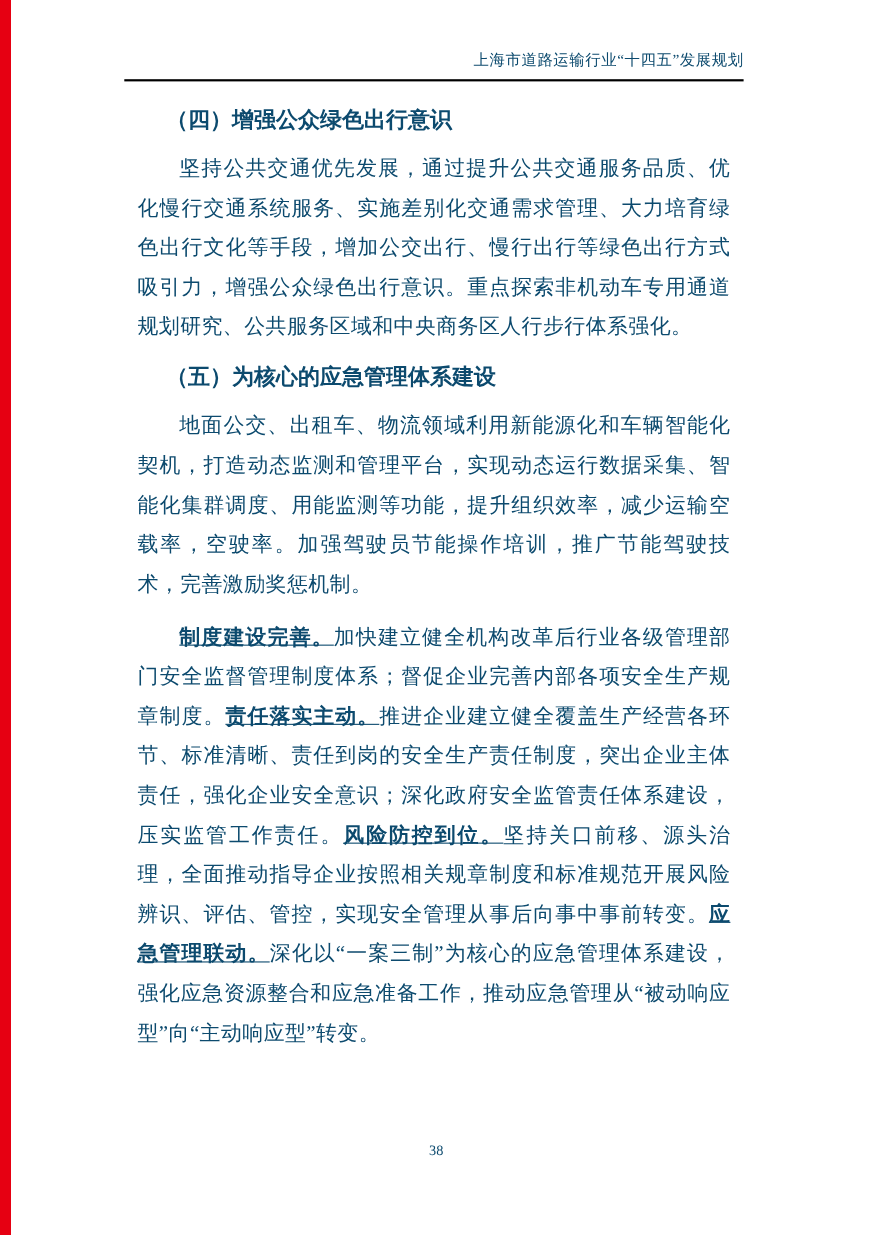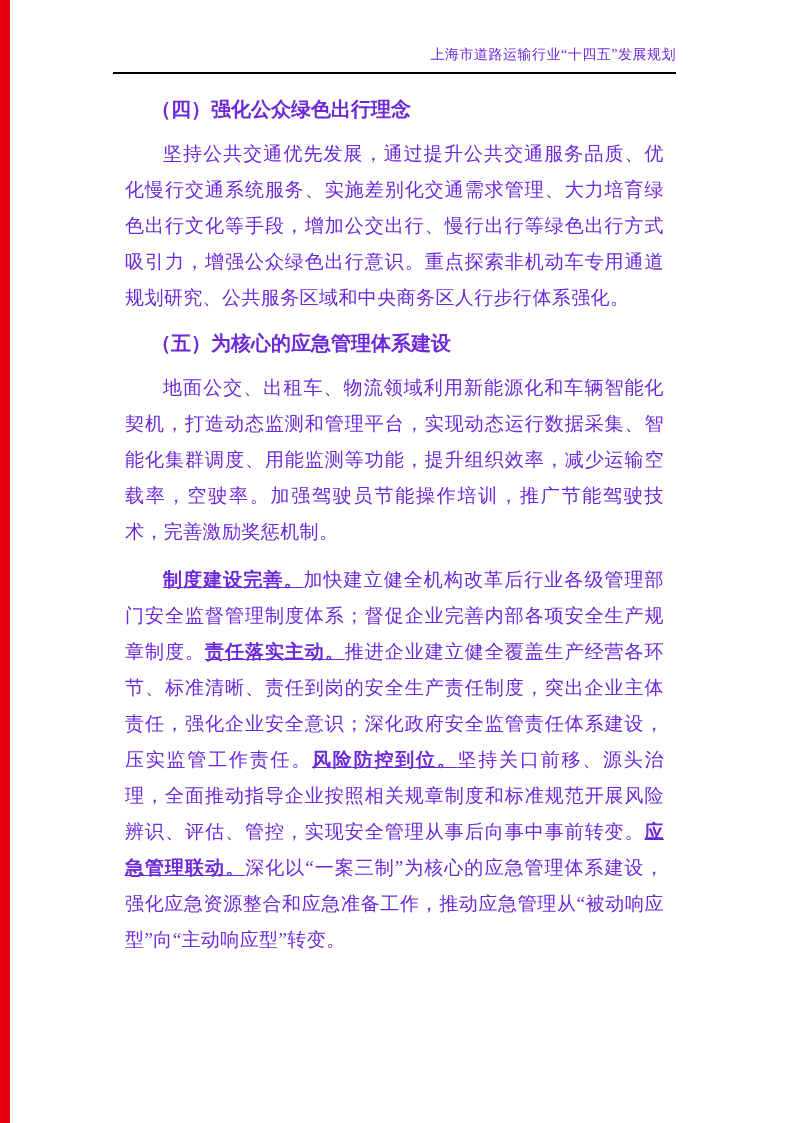--- a/index.html
+++ b/index.html
@@ -7,21 +7,21 @@
     padding: 0;
     background: #ffffff;
   }
   .page {
     position: relative;
     width: 793px;
     height: 1123px;
     background: #ffffff;
     overflow: hidden;
     font-family: "Liberation Serif", "DejaVu Serif", serif;
-    color: #6d28d9;
+    color: #0c4a6e;
   }
   .red-strip {
     position: absolute;
     left: 0;
     top: 0;
     width: 10px;
     height: 100%;
     background: #e60012;
   }
   .content {
@@ -86,28 +86,31 @@
 <div class="page">
 
   <div class="red-strip" style="background: rgb(230, 0, 18);"></div>
 
   <div class="content">
 
     <div class="header">
       <span>上海市道路运输行业“十四五”发展规划</span>
     </div>
 
-    <h3 class="h-sub first">（四）强化公众绿色出行理念</h3>
+    <h3 class="h-sub first">（四）增强公众绿色出行意识</h3>
 
     <p class="para">坚持公共交通优先发展，通过提升公共交通服务品质、优化慢行交通系统服务、实施差别化交通需求管理、大力培育绿色出行文化等手段，增加公交出行、慢行出行等绿色出行方式吸引力，增强公众绿色出行意识。重点探索非机动车专用通道规划研究、公共服务区域和中央商务区人行步行体系强化。</p>
 
     <h3 class="h-sub mid">（五）为核心的应急管理体系建设</h3>
 
     <p class="para">地面公交、出租车、物流领域利用新能源化和车辆智能化契机，打造动态监测和管理平台，实现动态运行数据采集、智能化集群调度、用能监测等功能，提升组织效率，减少运输空载率，空驶率。加强驾驶员节能操作培训，推广节能驾驶技术，完善激励奖惩机制。</p>
 
 
 
     <p class="para"><span class="seg-bold">制度建设完善。</span><span>加快建立健全机构改革后行业各级管理部门安全监督管理制度体系；督促企业完善内部各项安全生产规章制度。</span><span class="seg-bold">责任落实主动。</span><span>推进企业建立健全覆盖生产经营各环节、标准清晰、责任到岗的安全生产责任制度，突出企业主体责任，强化企业安全意识；深化政府安全监管责任体系建设，压实监管工作责任。</span><span class="seg-bold">风险防控到位。</span><span>坚持关口前移、源头治理，全面推动指导企业按照相关规章制度和标准规范开展风险辨识、评估、管控，实现安全管理从事后向事中事前转变。</span><span class="seg-bold">应急管理联动。</span><span>深化以“一案三制”为核心的应急管理体系建设，强化应急资源整合和应急准备工作，推动应急管理从“被动响应型”向“主动响应型”转变。</span></p>
 
   </div>
 
+  <div class="footer">
+    <span>38</span>
+  </div>
 
 </div>
 
 </body></html>

